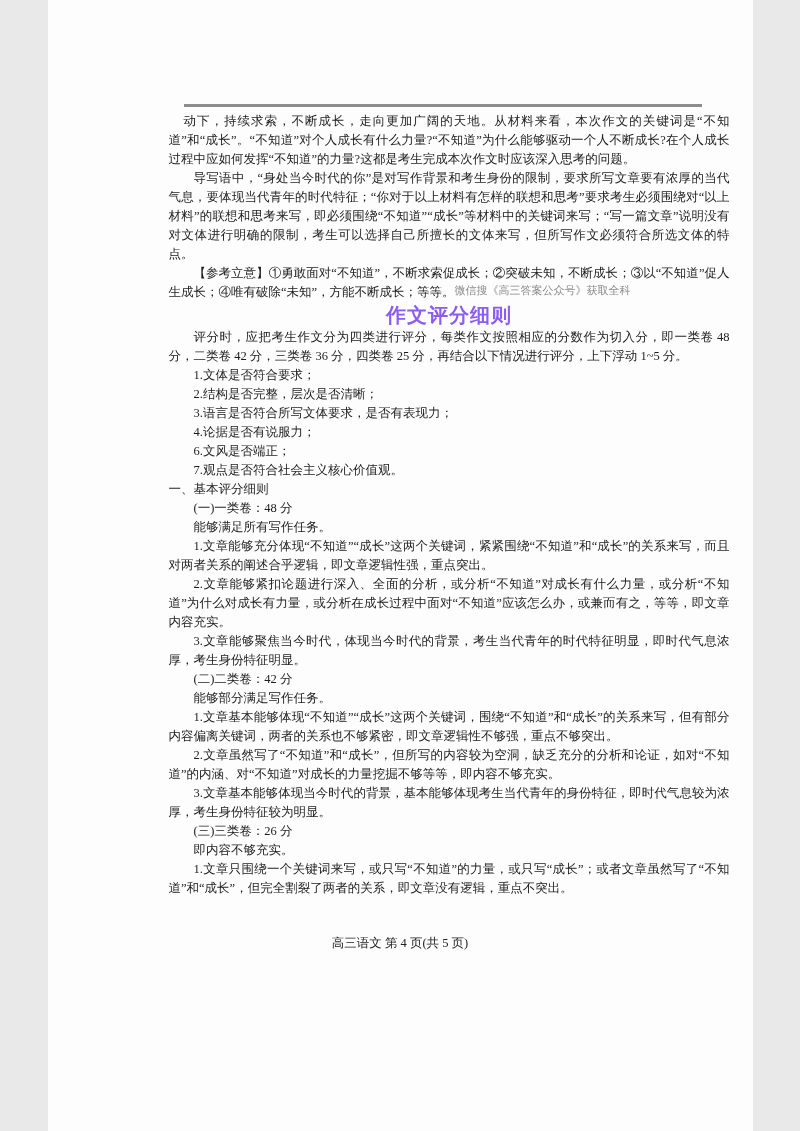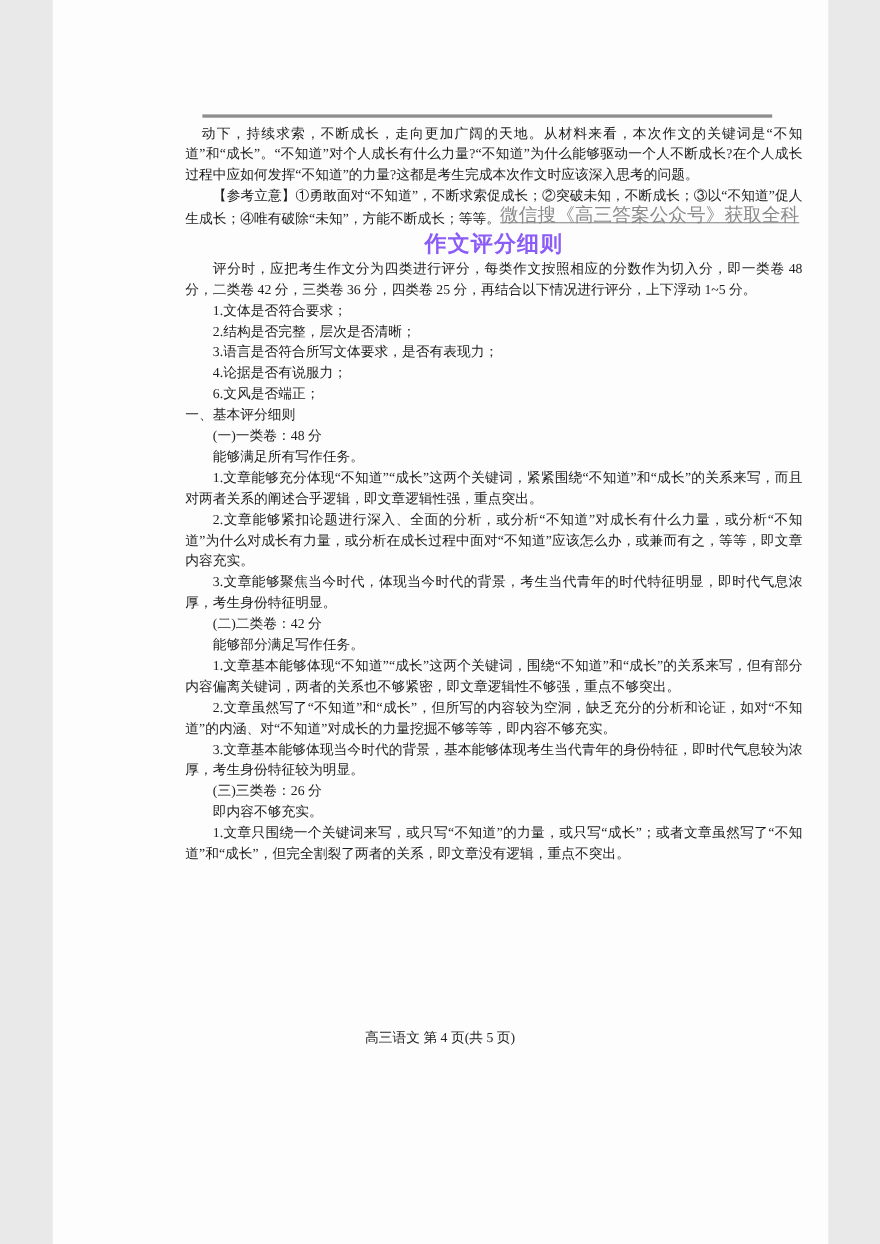--- a/index.html
+++ b/index.html
@@ -36,24 +36,23 @@
     font-size:20px;
     line-height:26px;
     text-align:center;
     text-indent:0;
     letter-spacing:1px;
     margin:11px 0 9px;
     color:#8b5cf6;
   }
   .watermark {
     color:#8a8a8a;
-    font-size:17px;
+    font-size:11px;
     position:relative;
     top:-2px;
-    text-decoration:underline;
   }
   .footer {
     position:absolute;
     top:935px; left:0;
     width:100%;
     text-align:center;
     font-size:12.5px;
     color:#222;
   }
 </style>
@@ -61,32 +60,34 @@
 <body>
 
 <div class="page">
 
   <div class="rule"></div>
 
   <div class="content">
 
     <p class="cont">动下，持续求索，不断成长，走向更加广阔的天地。从材料来看，本次作文的关键词是“不知道”和“成长”。“不知道”对个人成长有什么力量?“不知道”为什么能够驱动一个人不断成长?在个人成长过程中应如何发挥“不知道”的力量?这都是考生完成本次作文时应该深入思考的问题。</p>
 
+    <p class="ind">导写语中，“身处当今时代的你”是对写作背景和考生身份的限制，要求所写文章要有浓厚的当代气息，要体现当代青年的时代特征；“你对于以上材料有怎样的联想和思考”要求考生必须围绕对“以上材料”的联想和思考来写，即必须围绕“不知道”“成长”等材料中的关键词来写；“写一篇文章”说明没有对文体进行明确的限制，考生可以选择自己所擅长的文体来写，但所写作文必须符合所选文体的特点。</p>
 
     <p class="ind"><span>【参考立意】①勇敢面对“不知道”，不断求索促成长；②突破未知，不断成长；③以“不知道”促人生成长；④唯有破除“未知”，方能不断成长；等等。</span><span class="watermark">微信搜《高三答案公众号》获取全科</span></p>
 
     <p class="doc-title">作文评分细则</p>
 
     <p class="ind">评分时，应把考生作文分为四类进行评分，每类作文按照相应的分数作为切入分，即一类卷 48 分，二类卷 42 分，三类卷 36 分，四类卷 25 分，再结合以下情况进行评分，上下浮动 1~5 分。</p>
 
     <p class="ind">1.文体是否符合要求；</p>
     <p class="ind">2.结构是否完整，层次是否清晰；</p>
     <p class="ind">3.语言是否符合所写文体要求，是否有表现力；</p>
     <p class="ind">4.论据是否有说服力；</p>
     <p class="ind">6.文风是否端正；</p>
+    <p class="ind">7.观点是否符合社会主义核心价值观。</p>
 
     <p>一、基本评分细则</p>
 
     <p class="ind">(一)一类卷：48 分</p>
     <p class="ind">能够满足所有写作任务。</p>
     <p class="ind">1.文章能够充分体现“不知道”“成长”这两个关键词，紧紧围绕“不知道”和“成长”的关系来写，而且对两者关系的阐述合乎逻辑，即文章逻辑性强，重点突出。</p>
     <p class="ind">2.文章能够紧扣论题进行深入、全面的分析，或分析“不知道”对成长有什么力量，或分析“不知道”为什么对成长有力量，或分析在成长过程中面对“不知道”应该怎么办，或兼而有之，等等，即文章内容充实。</p>
     <p class="ind">3.文章能够聚焦当今时代，体现当今时代的背景，考生当代青年的时代特征明显，即时代气息浓厚，考生身份特征明显。</p>
 
     <p class="ind">(二)二类卷：42 分</p>

